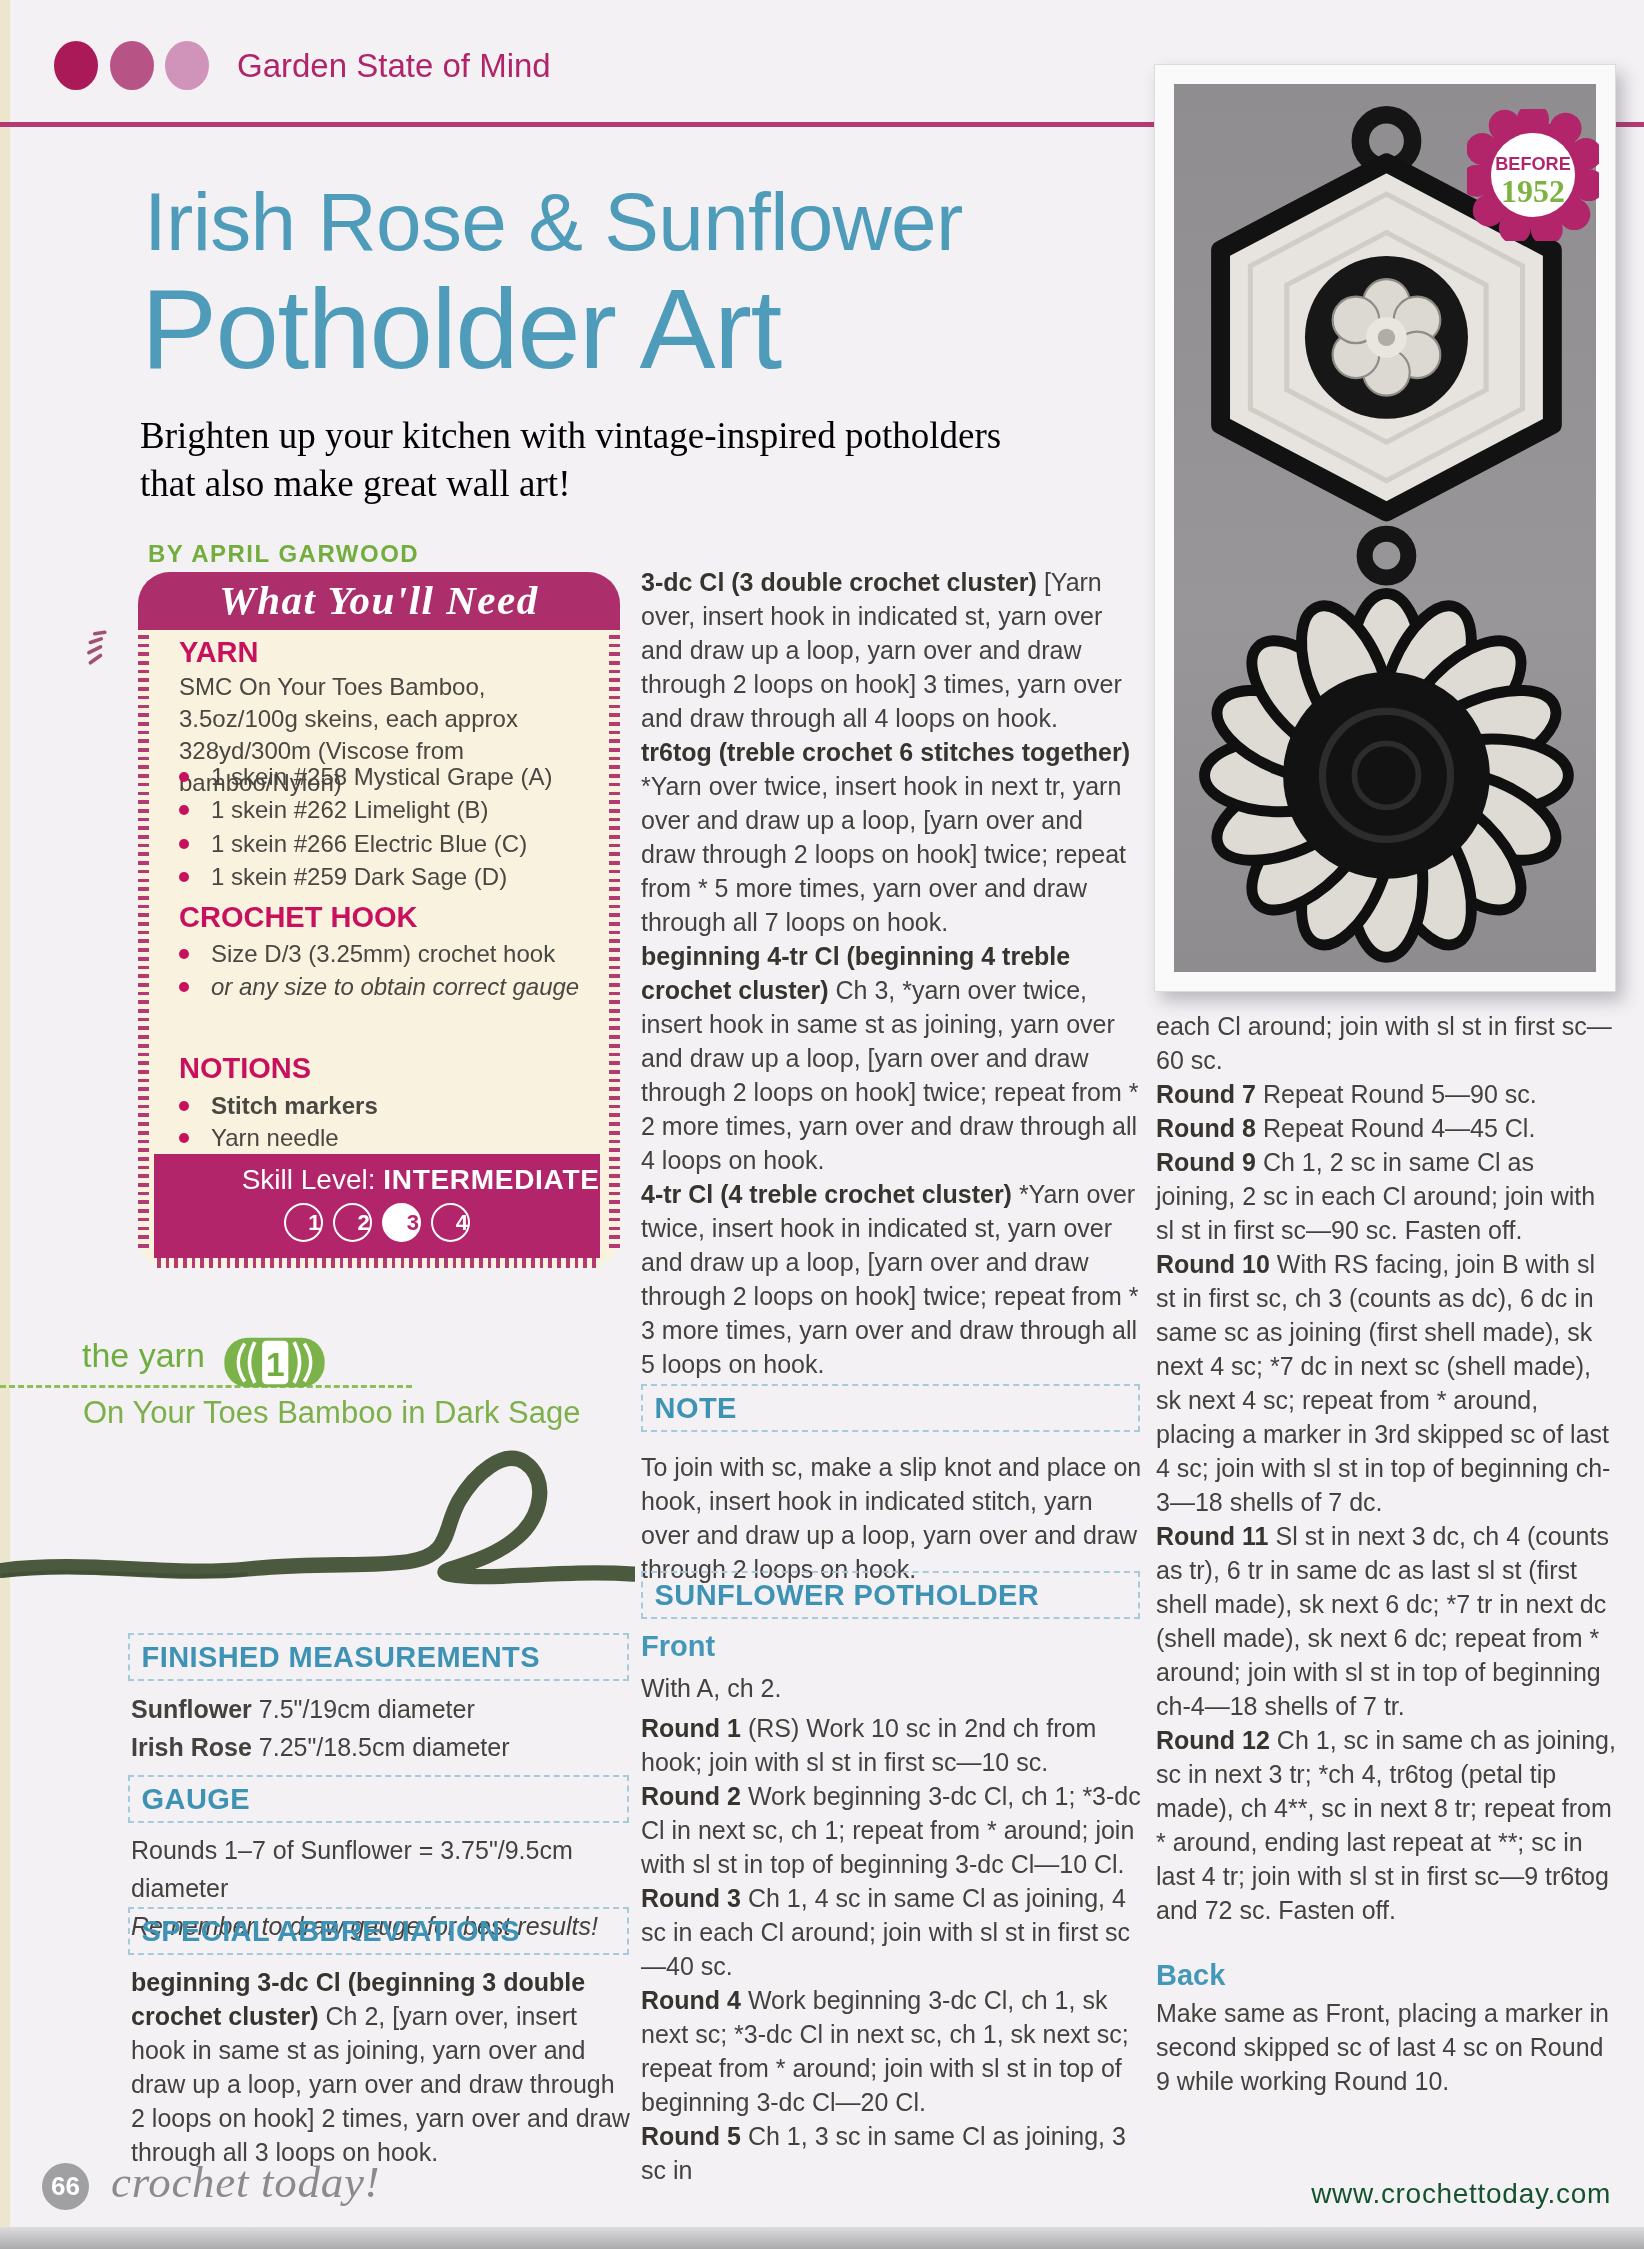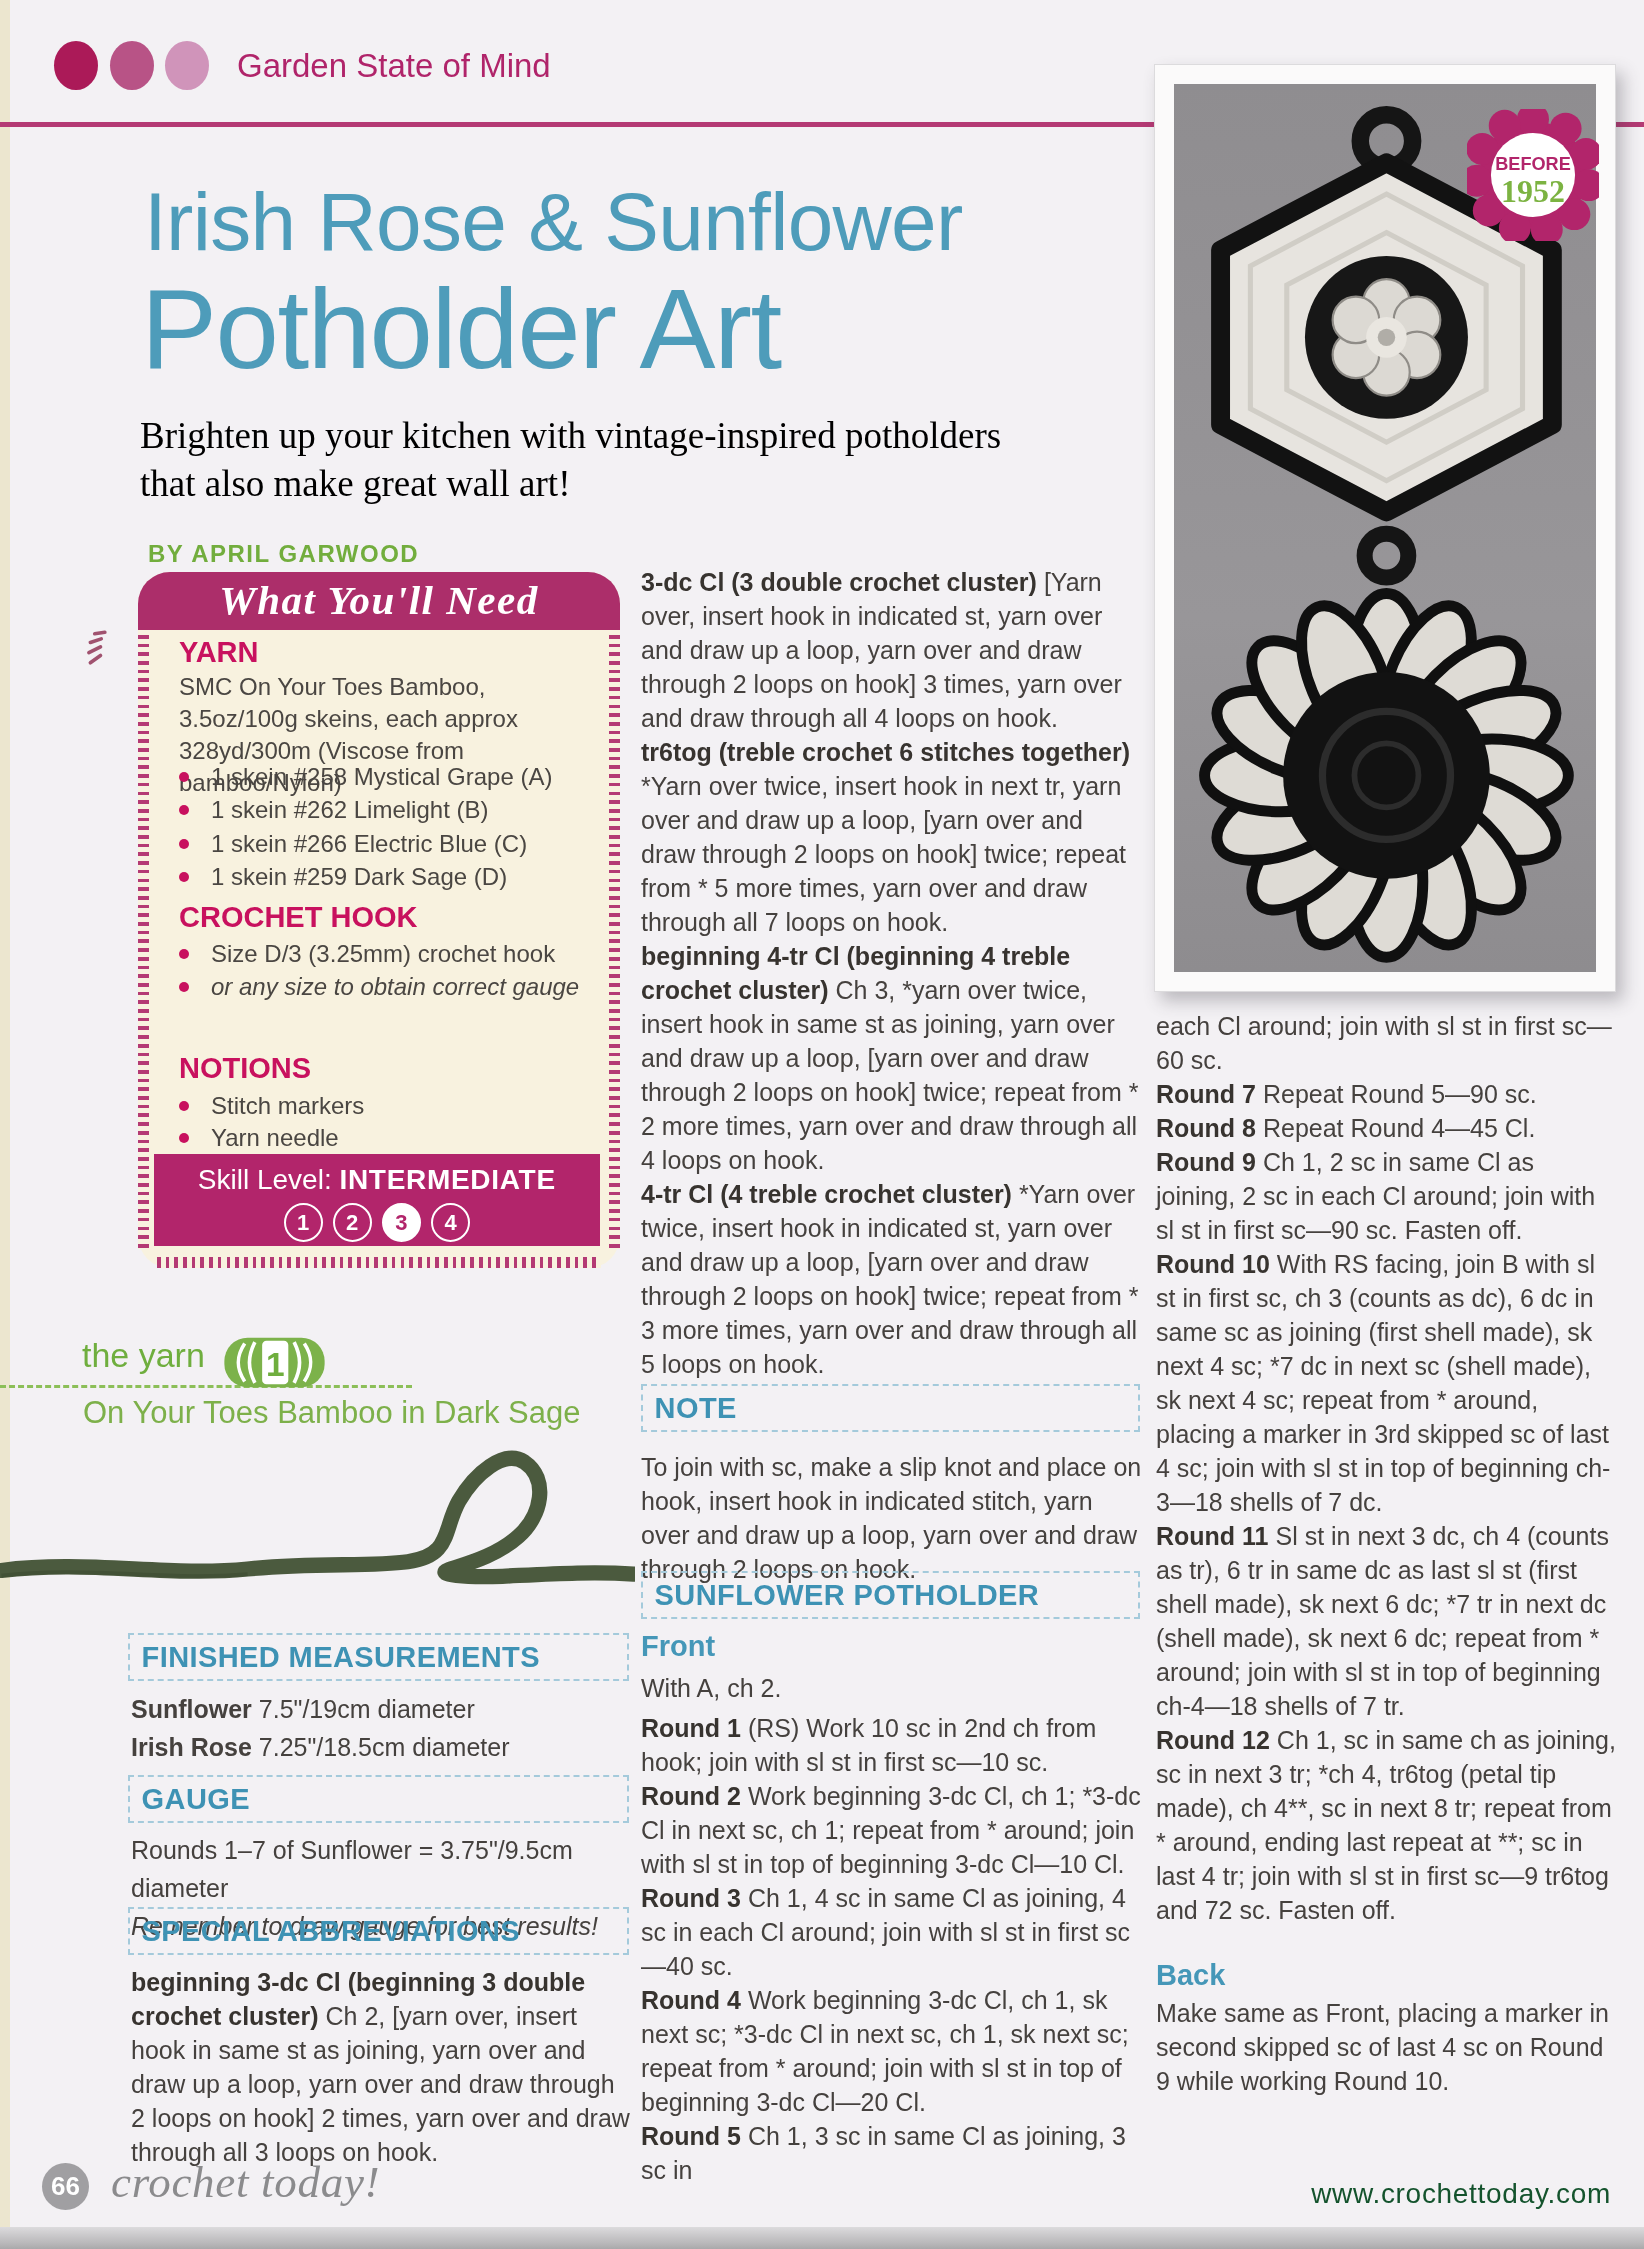--- a/index.html
+++ b/index.html
@@ -37,22 +37,22 @@
     background:repeating-linear-gradient(180deg,#b43a74 0 3.6px,#f8f2df 3.6px 8.7px); }
   .wyn-stripe-l { left:0; } .wyn-stripe-r { right:0; }
   .wyn-stripe-b { position:absolute; left:19px; right:19px; bottom:0; height:11px;
     background:repeating-linear-gradient(90deg,#b43a74 0 3.6px,#f8f2df 3.6px 8.7px); }
   .wyn-h { position:absolute; left:41px; color:#c8115e; font-weight:bold; font-size:29px; }
   .wyn-text { position:absolute; left:41px; width:412px; font-size:24px; line-height:32px; color:#4a4642; }
   .wyn-li { position:absolute; left:73px; width:379px; font-size:24px; color:#4a4642; }
   .wyn-li::before { content:""; position:absolute; left:-32px; top:8.7px; width:10.2px; height:10.2px;
     border-radius:50%; background:#c8115e; }
   .italic { font-style:italic; }
-  .skill-band { position:absolute; left:16px; right:20.4px; top:582px; height:92px; background:#b2256b;
-    text-align:center; color:#fff; }
+  .skill-band { position:absolute; left:16px; right:20.4px; top:582px; height:104px; background:#b2256b;
+    text-align:right; color:#fff; }
   .skill-line { margin-top:10.2px; font-size:28px; }
   .skill-line b { letter-spacing:0.7px; }
   .skill-circles { margin-top:7.3px; display:flex; justify-content:center; gap:10.2px; }
   .sc { width:35px; height:35px; border:2.9px solid #fff; border-radius:50%; font-size:22px; font-weight:bold;
     line-height:35px; color:#fff; }
   .sc.active { background:#fff; color:#b2256b; }
 
   
   .yarn-dash { position:absolute; left:0; top:1385px; width:412px; border-top:3.6px dashed #8cbf58; }
   .yarn-label { position:absolute; left:82px; top:1336px; font-size:34px; color:#6fae3e; }
@@ -126,21 +126,21 @@
     <div class="wyn-li" style="top:191px;">1 skein #258 Mystical Grape (A)</div>
     <div class="wyn-li" style="top:224px;">1 skein #262 Limelight (B)</div>
     <div class="wyn-li" style="top:258px;">1 skein #266 Electric Blue (C)</div>
     <div class="wyn-li" style="top:291px;">1 skein #259 Dark Sage (D)</div>
 
     <div class="wyn-h" style="top:329px;">CROCHET HOOK</div>
     <div class="wyn-li" style="top:368px;">Size D/3 (3.25mm) crochet hook</div>
     <div class="wyn-li italic" style="top:401px;">or any size to obtain correct gauge</div>
 
     <div class="wyn-h" style="top:480px;">NOTIONS</div>
-    <div class="wyn-li" style="top:520px;">Stitch markers</div>
+    <div class="wyn-li" style="top:520px;font-weight:bold;">Stitch markers</div>
     <div class="wyn-li" style="top:552px;">Yarn needle</div>
 
     <div class="skill-band">
       <div class="skill-line">
         <span>Skill Level:</span>
         <b>INTERMEDIATE</b>
       </div>
       <div class="skill-circles">
         <span class="sc">1</span>
         <span class="sc">2</span>

